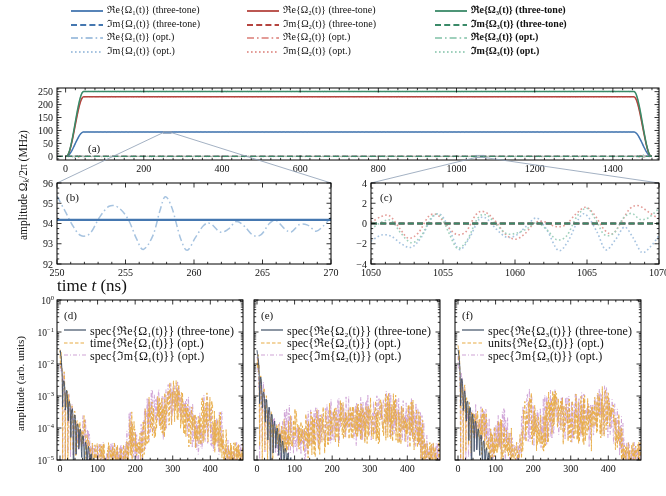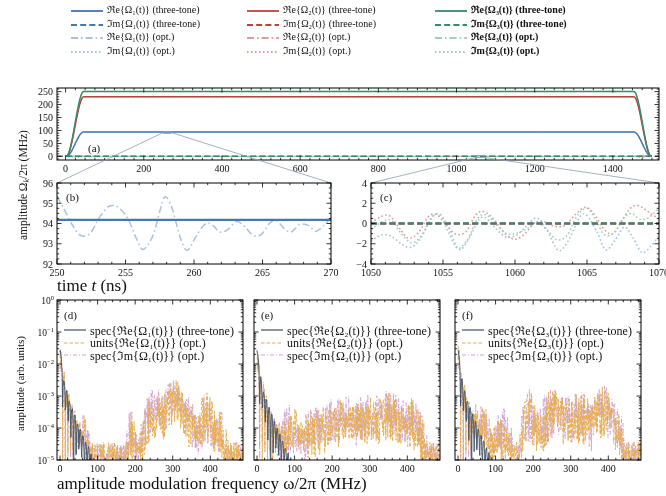--- a/index.html
+++ b/index.html
@@ -1012,55 +1012,52 @@
   </div>
 
   <div class="ylab" style="transform:translate(14px,431px) rotate(-90deg);font-size:11px;">
     <span>amplitude (arb. units)</span>
   </div>
 
   <div class="xlab" style="left:57px;width:602px;top:276px;">
     <span>time </span><span class="ivar">t</span><span> (ns)</span>
   </div>
 
-  <div class="xlab" style="left:57px;width:584px;top:474px;">
-    <span>amplitude modulation frequency ω/2π (MHz)</span>
-  </div>
 <div class="inset-legend" style="left: 63px; top: 324px;">
       <div class="il-entry">
         <svg width="24" height="8">
           <line x1="1" y1="4" x2="23" y2="4" stroke="#3e4f66" stroke-width="1.2"></line>
         </svg>
         <span>spec{ℜe{Ω₁(t)}} (three-tone)</span>
       </div>
       <div class="il-entry">
         <svg width="24" height="8">
           <line x1="1" y1="4" x2="23" y2="4" stroke="#e8ab45" stroke-width="1.2" stroke-dasharray="3.5,2"></line>
         </svg>
-        <span>units{ℜe{Ω₁(t)}} (opt.)</span>
+        <span>time{ℜe{Ω₁(t)}} (opt.)</span>
       </div>
       <div class="il-entry">
         <svg width="24" height="8">
           <line x1="1" y1="4" x2="23" y2="4" stroke="#cfa3d6" stroke-width="1.2" stroke-dasharray="4,2,1,2"></line>
         </svg>
         <span>spec{ℑm{Ω₁(t)}} (opt.)</span>
       </div>
     </div>
     <div class="inset-legend" style="left: 260px; top: 324px; text-align: right;">
       <div class="il-entry">
         <svg width="24" height="8">
           <line x1="1" y1="4" x2="23" y2="4" stroke="#3e4f66" stroke-width="1.2"></line>
         </svg>
         <span>spec{ℜe{Ω₂(t)}} (three-tone)</span>
       </div>
       <div class="il-entry">
         <svg width="24" height="8">
           <line x1="1" y1="4" x2="23" y2="4" stroke="#e8ab45" stroke-width="1.2" stroke-dasharray="3.5,2"></line>
         </svg>
-        <span>units{ℜe{Ω₂(t)}} (opt.)</span>
+        <span>spec{ℜe{Ω₂(t)}} (opt.)</span>
       </div>
       <div class="il-entry">
         <svg width="24" height="8">
           <line x1="1" y1="4" x2="23" y2="4" stroke="#cfa3d6" stroke-width="1.2" stroke-dasharray="4,2,1,2"></line>
         </svg>
         <span>spec{ℑm{Ω₂(t)}} (opt.)</span>
       </div>
     </div>
     <div class="inset-legend" style="left: 461px; top: 324px; text-align: right;">
       <div class="il-entry">

